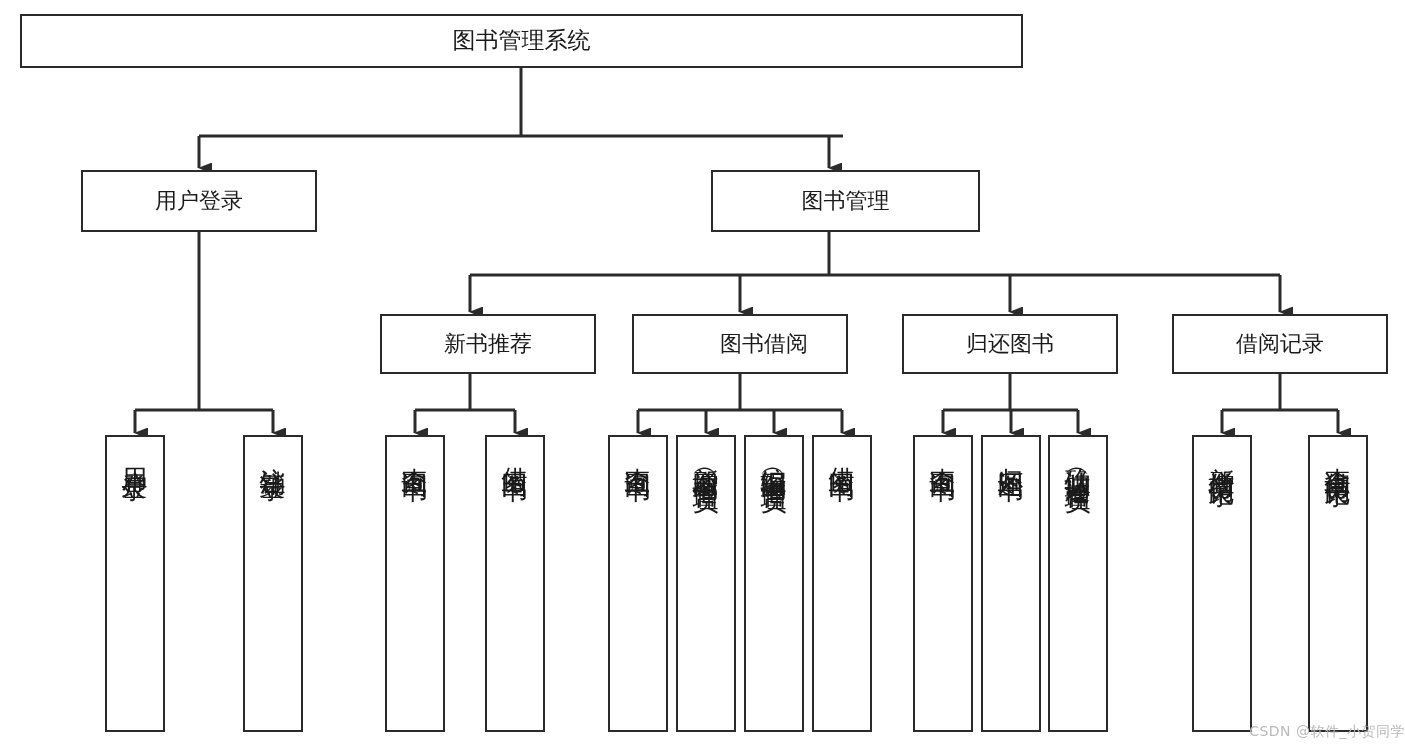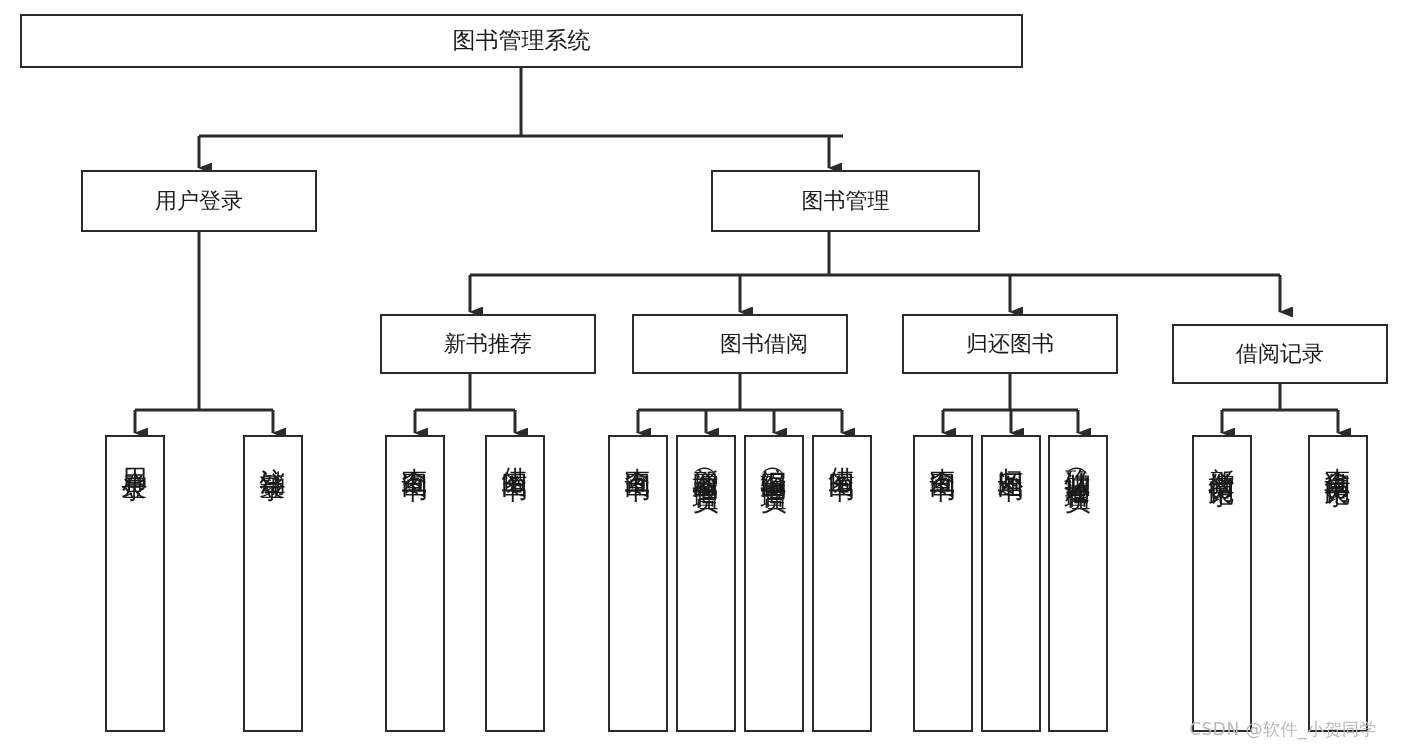--- a/index.html
+++ b/index.html
@@ -40,22 +40,22 @@
   .node.leaf .lbl{
     writing-mode:vertical-rl;
     text-orientation:upright;
     font-size:26px;
     letter-spacing:3px;
     line-height:1;
   }
 
   #watermark{
     position:absolute;
-    right:28px;bottom:6px;
-    font-size:17px;
+    right:0;bottom:6px;
+    font-size:14px;
     color:#b9b9b9;
     letter-spacing:0.5px;
     white-space:pre;
     z-index:5;
   }
 </style>
 </head>
 <body>
 
 <div id="canvas">
@@ -124,21 +124,21 @@
 
   <div class="node lvl3" style="left:362px;top:314px;width:216px;height:60px;margin-left:18px;">
     <span class="lbl">新书推荐</span>
   </div>
   <div class="node lvl3" style="left:632px;top:314px;width:216px;height:60px;padding-left:48px;">
     <span class="lbl">图书借阅</span>
   </div>
   <div class="node lvl3" style="left:902px;top:314px;width:216px;height:60px;">
     <span class="lbl">归还图书</span>
   </div>
-  <div class="node lvl3" style="left:1172px;top:324px;width:216px;height:60px;">
+  <div class="node lvl3" style="left:1172px;top:314px;width:216px;height:60px;">
     <span class="lbl">借阅记录</span>
   </div>
 
   <div class="node leaf" style="left:105px;top:435px;width:60px;height:297px;">
     <span class="lbl">用户登录</span>
   </div>
   <div class="node leaf" style="left:243px;top:435px;width:60px;height:297px;">
     <span class="lbl">注销登录</span>
   </div>
 

